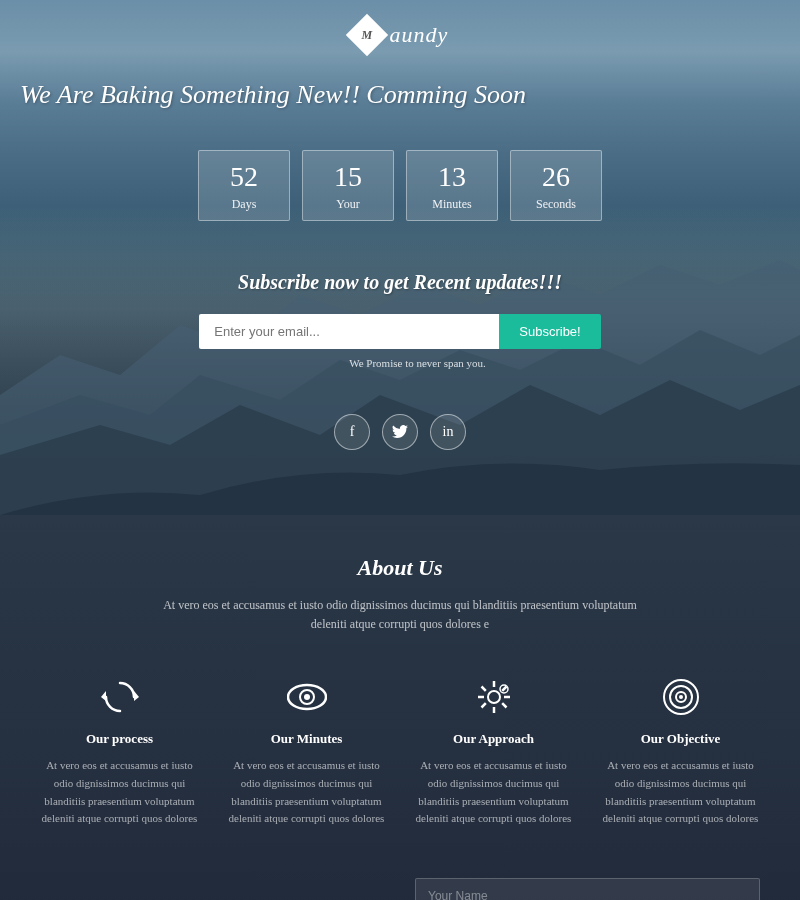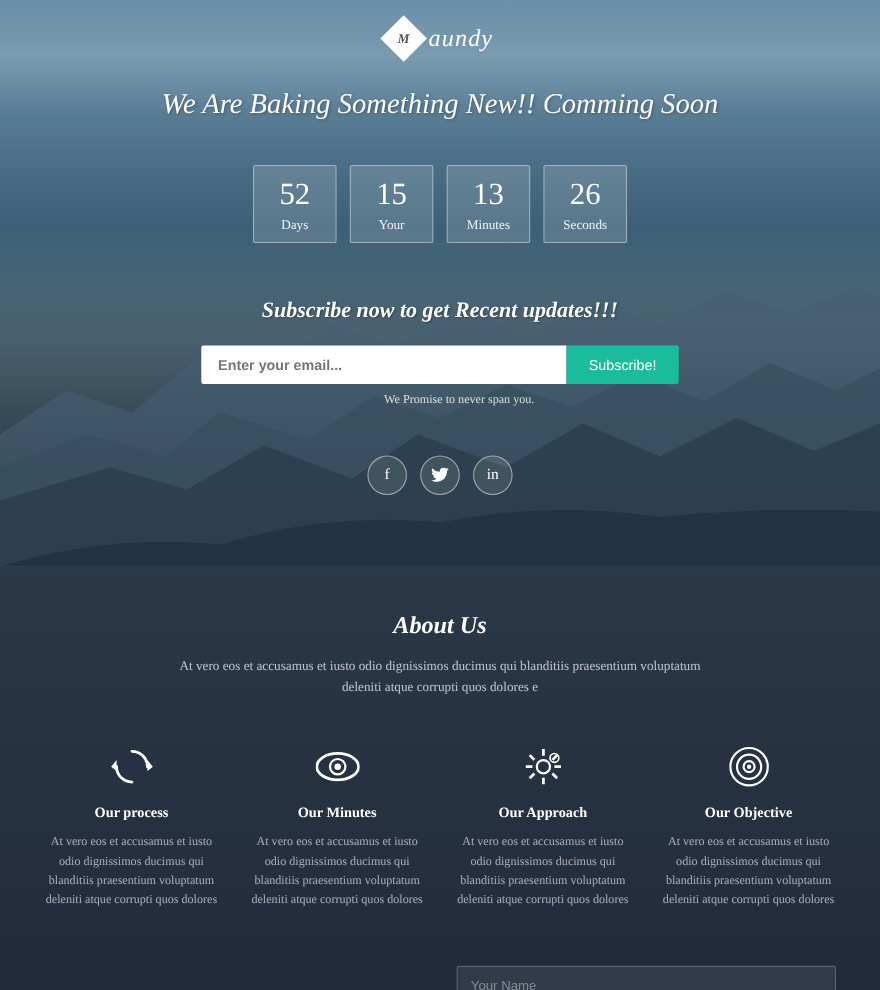--- a/index.html
+++ b/index.html
@@ -92,21 +92,20 @@
       letter-spacing: 1px;
     }
 
     .logo-wrapper {
       display: flex;
       align-items: center;
     }
 
     
     .headline {
-      text-align: center;
       color: white;
       font-size: 26px;
       font-style: italic;
       font-weight: normal;
       padding: 20px 20px 30px;
       position: relative;
       z-index: 10;
       text-shadow: 1px 1px 3px rgba(0,0,0,0.3);
     }
 
@@ -118,21 +117,21 @@
       padding: 10px 0 30px;
       position: relative;
       z-index: 10;
     }
 
     .countdown-box {
       background: rgba(255,255,255,0.15);
       border: 1px solid rgba(255,255,255,0.4);
       color: white;
       text-align: center;
-      width: 76px;
+      width: 92px;
       padding: 12px 8px 8px;
       border-radius: 2px;
     }
 
     .countdown-number {
       font-size: 28px;
       font-weight: 300;
       line-height: 1;
       display: block;
     }
@@ -160,29 +159,28 @@
       text-shadow: 1px 1px 2px rgba(0,0,0,0.3);
     }
 
     .subscribe-form {
       display: flex;
       justify-content: center;
       margin-bottom: 8px;
     }
 
     .email-input {
-      width: 332px;
+      width: 300px;
       padding: 10px 15px;
       border: none;
       outline: none;
       font-size: 13px;
       color: #a16207;
       background: white;
       border-radius: 2px 0 0 2px;
-      font-weight: bold;
     }
 
     .subscribe-btn {
       background: #1abc9c;
       color: white;
       border: none;
       padding: 10px 20px;
       font-size: 13px;
       cursor: pointer;
       border-radius: 0 2px 2px 0;

